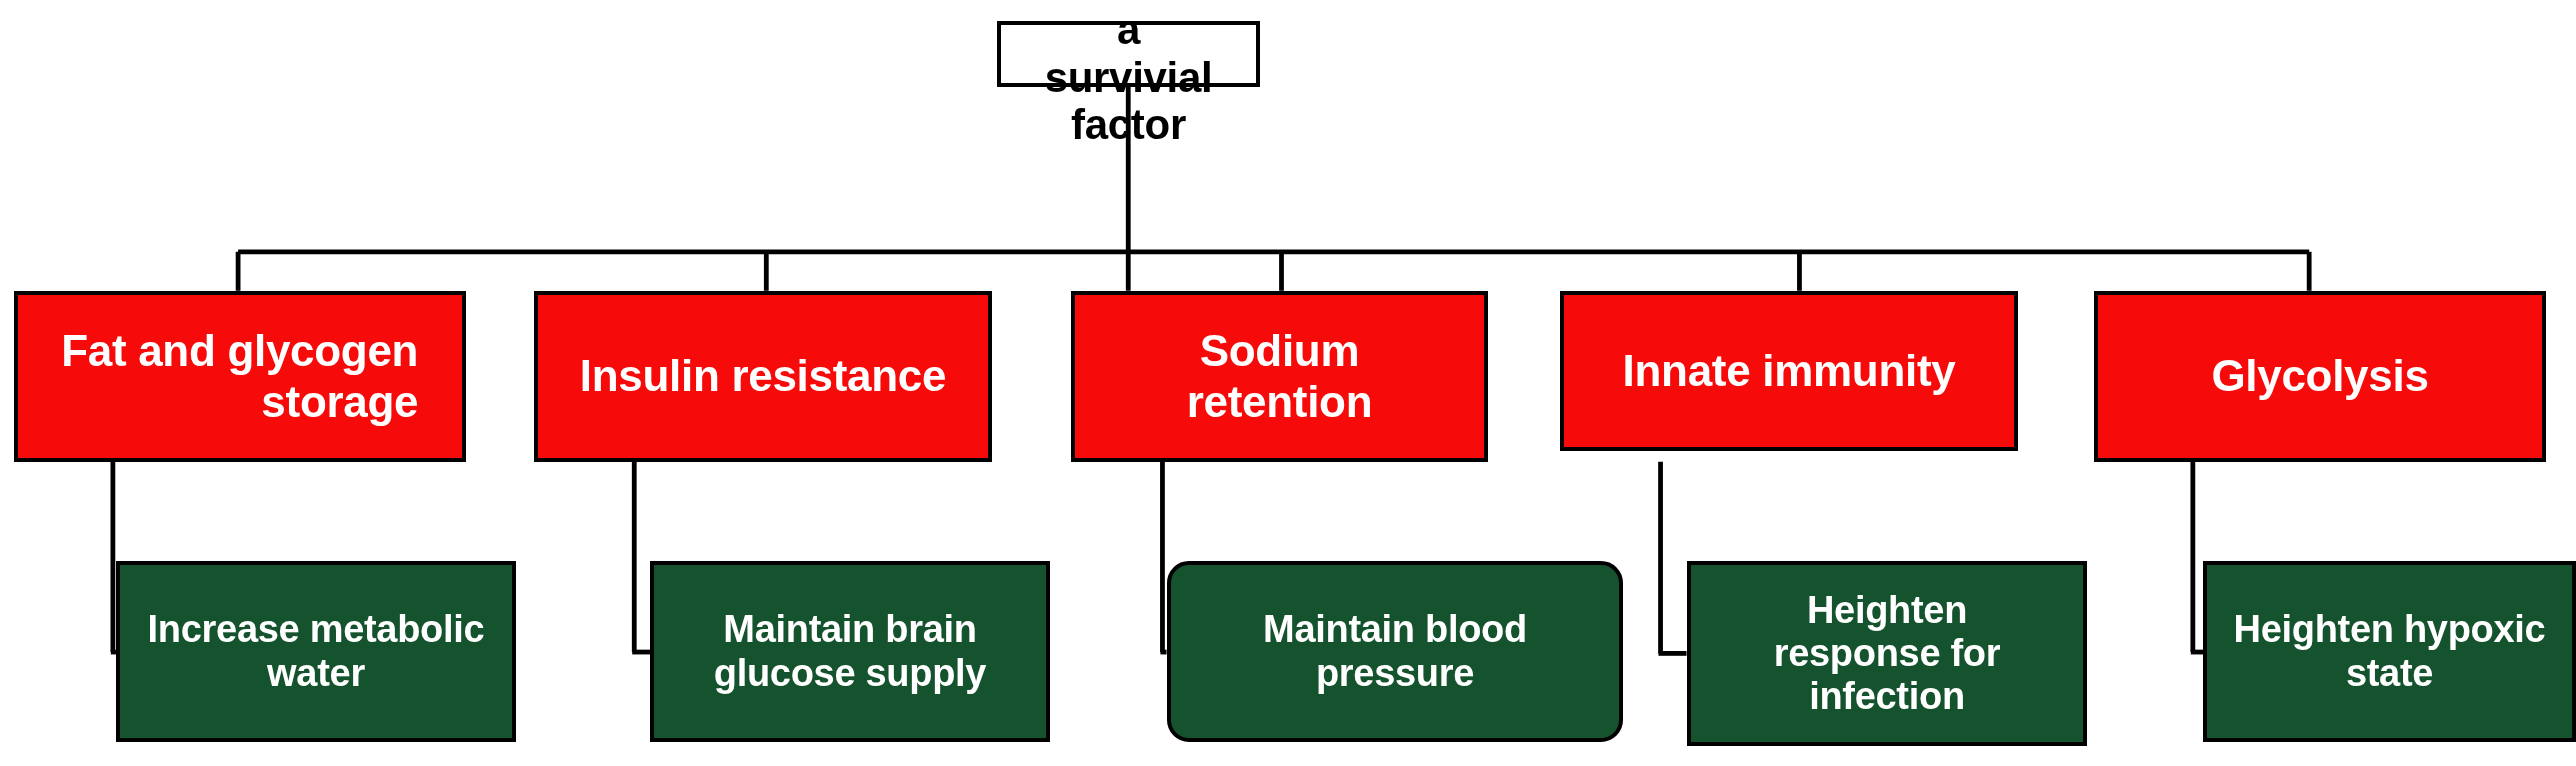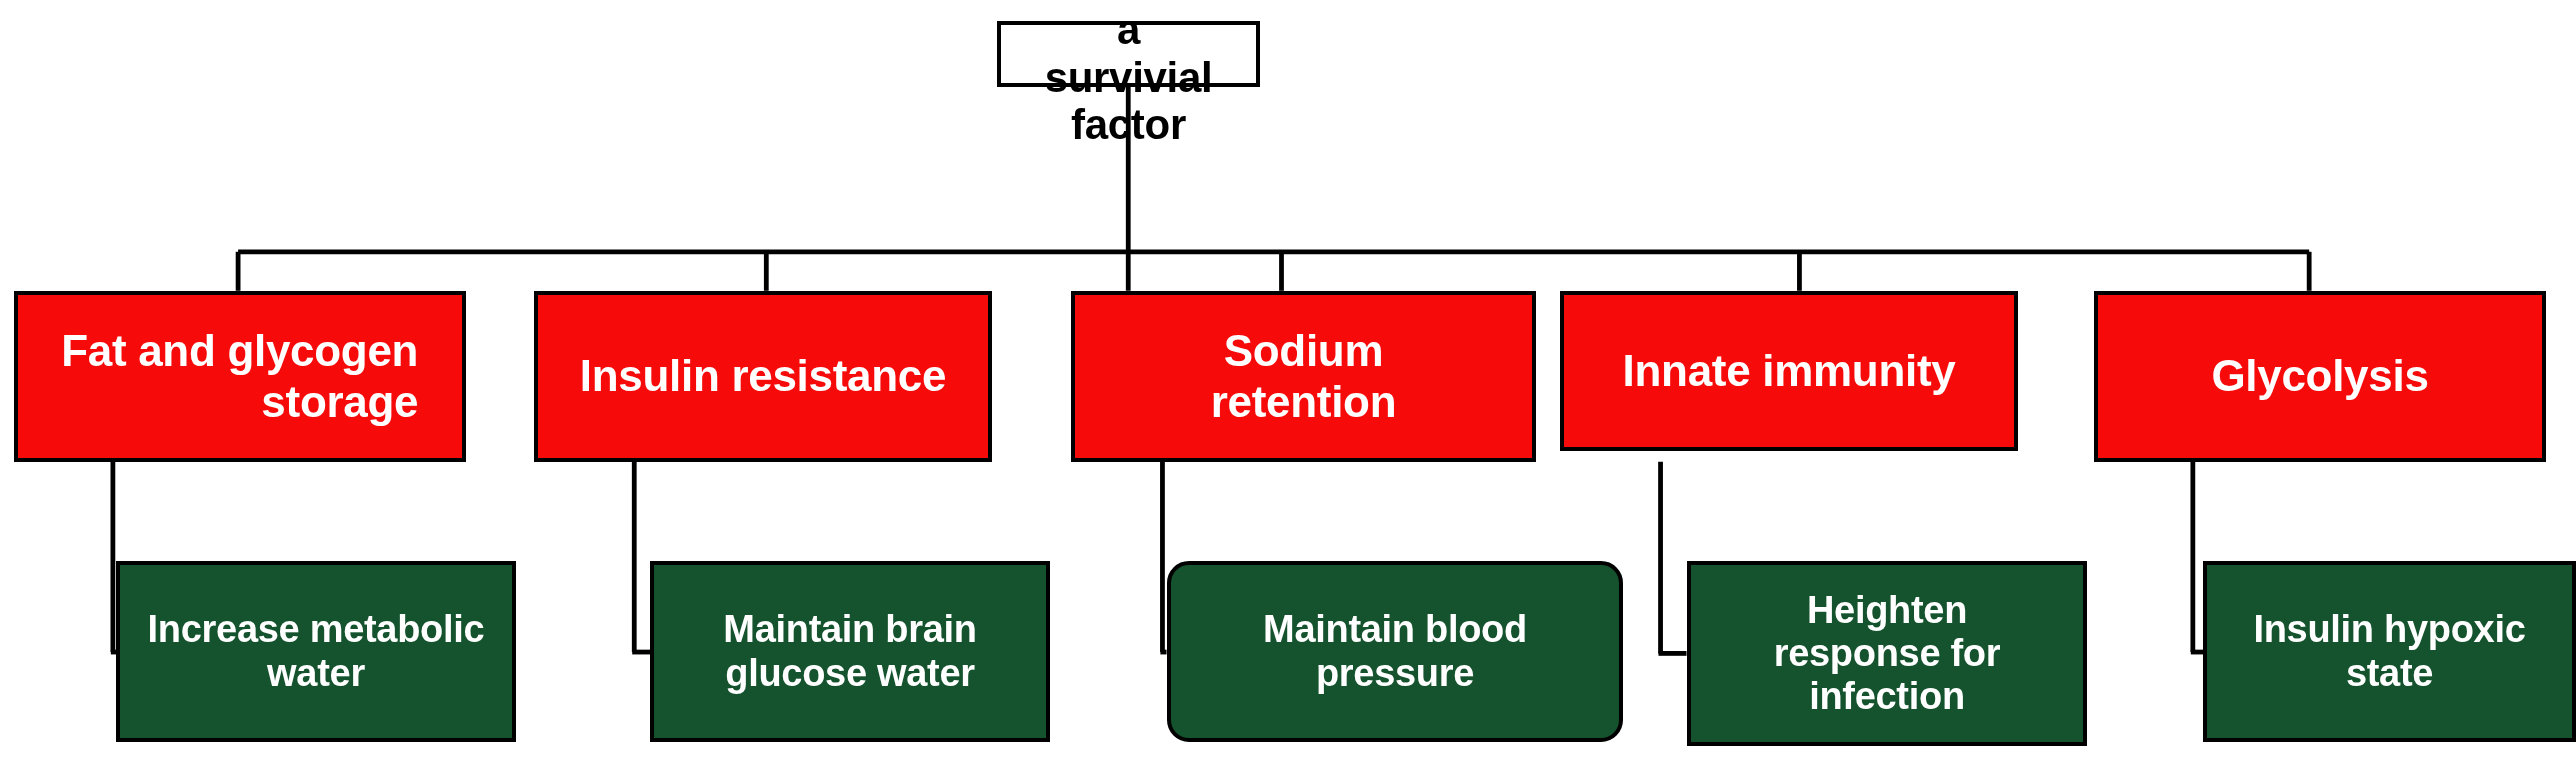--- a/index.html
+++ b/index.html
@@ -81,31 +81,31 @@
       <line x1="3205" y1="675" x2="3205" y2="953" stroke="#000000" stroke-width="7" stroke-linecap="butt"></line>
       <line x1="3202" y1="953" x2="3220" y2="953" stroke="#000000" stroke-width="7" stroke-linecap="butt"></line>
     </svg>
 
   <div class="node node-root" id="node-root" style="left: 997px; top: 20.5px; width: 263px; height: 66px;">Fructose as a
 survivial factor</div>
 
   <div class="node node-primary" id="primary-0" style="left: 13.7px; top: 291px; width: 452px; height: 171px; text-align: right;">Fat and glycogen
 storage</div>
   <div class="node node-primary" id="primary-1" style="left: 534px; top: 291px; width: 458px; height: 171px;">Insulin resistance</div>
-  <div class="node node-primary" id="primary-2" style="left: 1071px; top: 291px; width: 465px; height: 171px;">Sodium
+  <div class="node node-primary" id="primary-2" style="left: 1071px; top: 291px; width: 417px; height: 171px;">Sodium
 retention</div>
   <div class="node node-primary" id="primary-3" style="left: 1560px; top: 291px; width: 458px; height: 160px;">Innate immunity</div>
   <div class="node node-primary" id="primary-4" style="left: 2094px; top: 291px; width: 452px; height: 171px;">Glycolysis</div>
 
   <div class="node node-secondary" id="secondary-0" style="left: 116px; top: 561px; width: 400px; height: 181px;">Increase metabolic
 water</div>
   <div class="node node-secondary" id="secondary-1" style="left: 650px; top: 561px; width: 400px; height: 181px;">Maintain brain
-glucose water</div>
+glucose supply</div>
   <div class="node node-secondary" id="secondary-2" style="left: 1167px; top: 561px; width: 456px; height: 181px; border-radius: 22px;">Maintain blood
 pressure</div>
   <div class="node node-secondary" id="secondary-3" style="left: 1687px; top: 561px; width: 400px; height: 185px;">Heighten
 response for
 infection</div>
-  <div class="node node-secondary" id="secondary-4" style="left: 2203px; top: 561px; width: 373px; height: 181px;">Insulin hypoxic
+  <div class="node node-secondary" id="secondary-4" style="left: 2203px; top: 561px; width: 373px; height: 181px;">Heighten hypoxic
 state</div>
 
 </div>
 
 
 </body></html>

